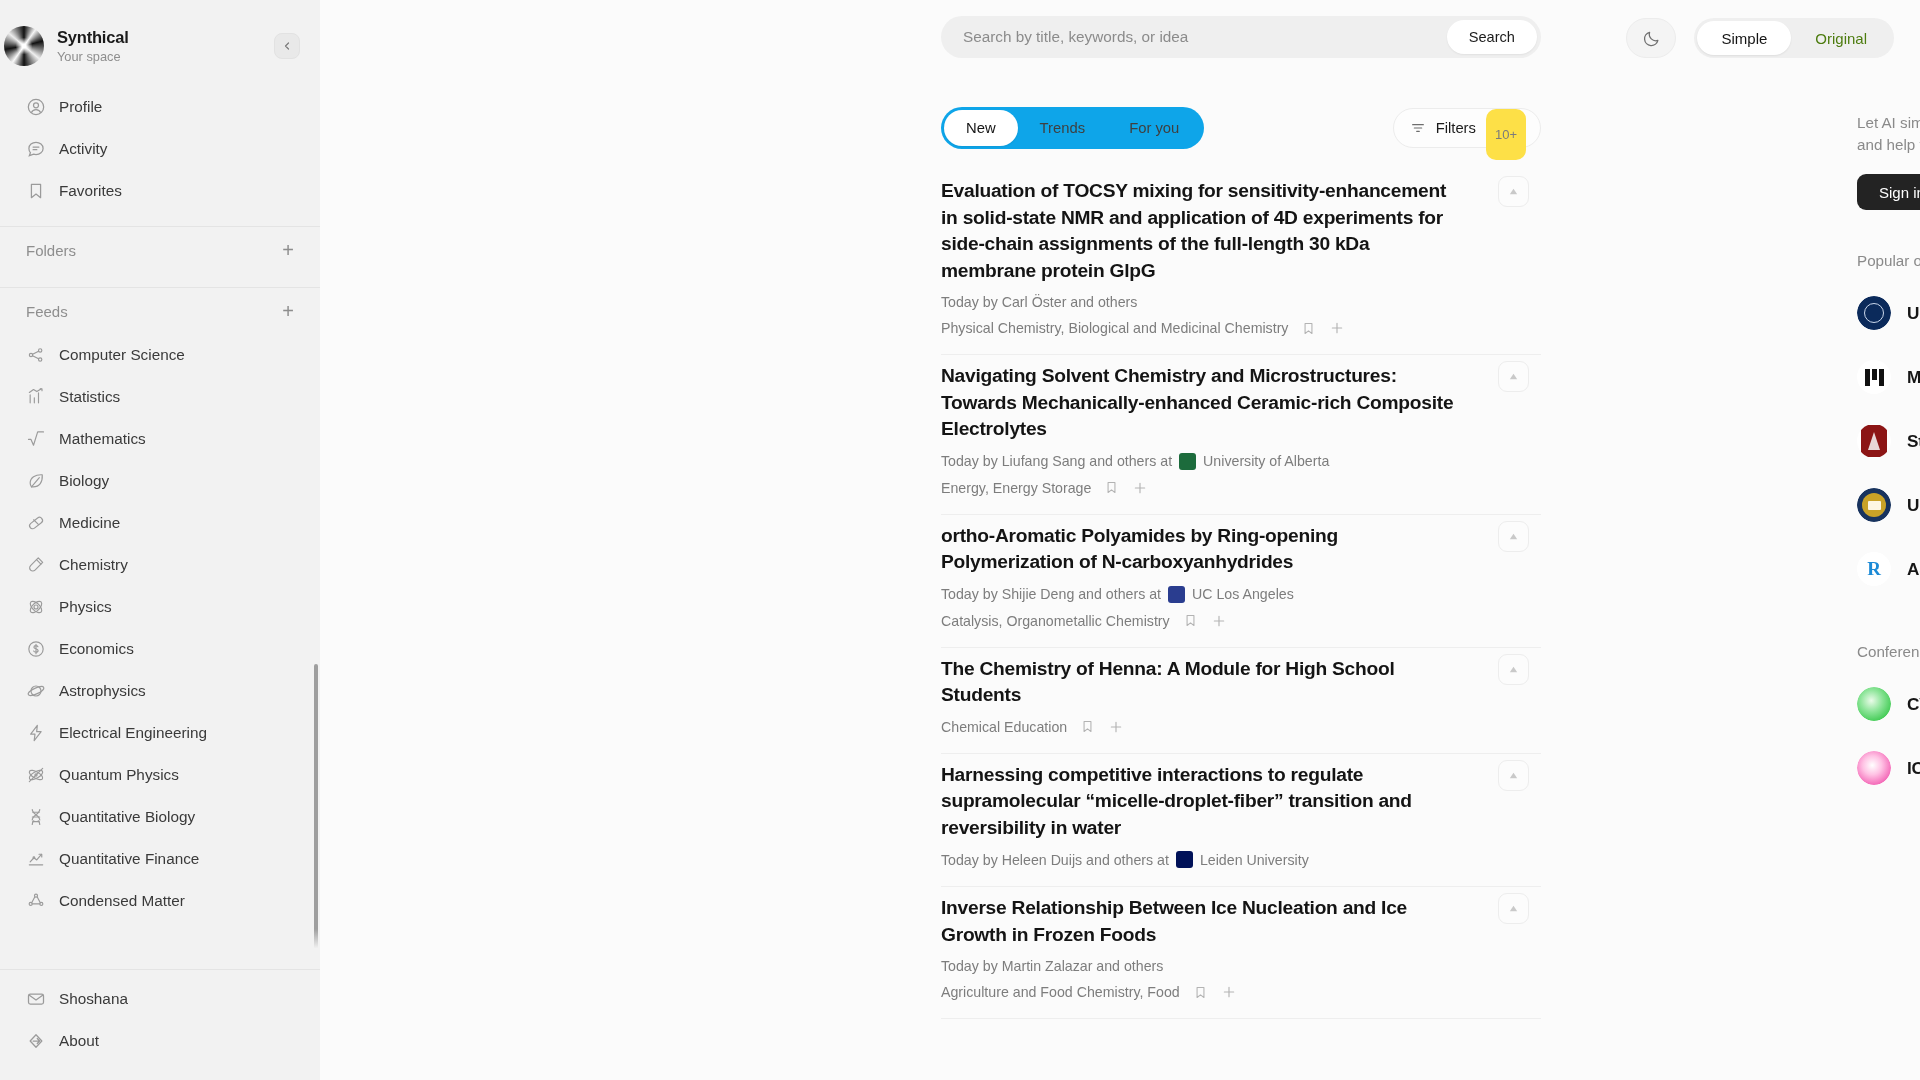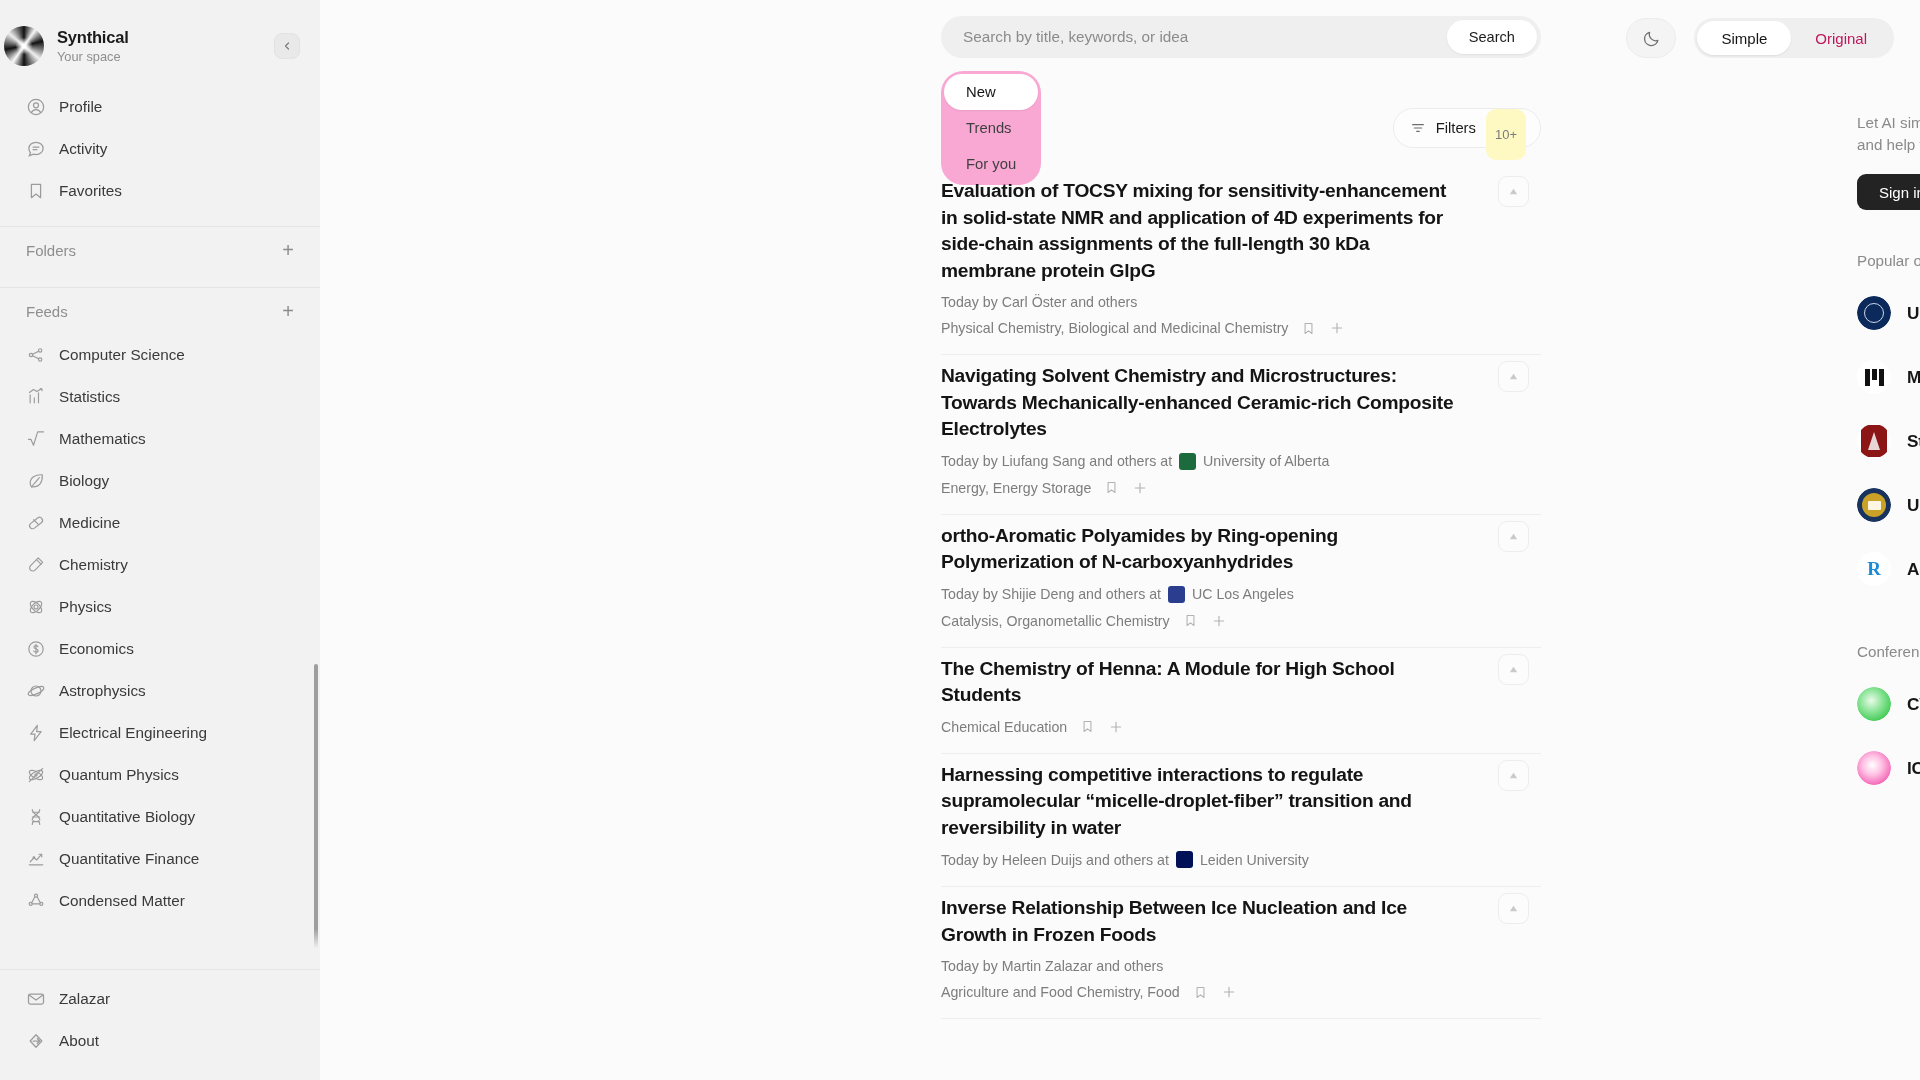--- a/index.html
+++ b/index.html
@@ -99,39 +99,39 @@
     background: #f4f4f4; border: 1px solid #ececec;
     display: flex; align-items: center; justify-content: center; cursor: pointer;
     color: #6f6f6f;
   }
   .seg {
     display: flex; background: #efefef; border-radius: 20px; height: 40px;
     align-items: center; padding: 3px;
   }
   .seg-item {
     height: 34px; padding: 0 24px; border-radius: 18px;
-    display: flex; align-items: center; font-size: 15px; color: #be185d; cursor: pointer;
+    display: flex; align-items: center; font-size: 15px; color: #4d7c0f; cursor: pointer;
   }
   .seg-item.active { background: #fff; color: #151515; box-shadow: 0 1px 2px rgba(0,0,0,.07); }
 
   .feed-col { position: absolute; left: 621px; top: 106px; width: 600px; }
   .controls { display: flex; align-items: center; height: 44px; }
-  .tabs { display: flex; background: #f9a8d4; border-radius: 22px; padding: 3px; flex-direction: column; }
+  .tabs { display: flex; background: #0ea5e9; border-radius: 22px; padding: 3px; }
   .tab {
     height: 36px; padding: 0 22px; border-radius: 20px;
     display: flex; align-items: center; font-size: 14.8px; color: #3f3f3f; cursor: pointer;
   }
   .tab.active { background: #fff; color: #141414; box-shadow: 0 1px 2px rgba(0,0,0,.07); }
   .filters {
     margin-left: auto; display: flex; align-items: center; gap: 10px;
     height: 40px; padding: 0 14px 0 16px; border-radius: 20px;
     background: #fdfdfd; border: 1px solid #ececec; cursor: pointer; font-size: 14.8px;
   }
   .filters .badge {
-    background: #fef9c3; color: #7b7b7b; font-size: 13px;
+    background: #fde047; color: #7b7b7b; font-size: 13px;
     border-radius: 10px; padding: 18px 9px; margin-top: 12px;
   }
 
   .articles { margin-top: 20px; }
   .article { position: relative; padding: 8px 0 18px 0; border-bottom: 1px solid #eeeeee; }
   .article:last-child { border-bottom: 1px solid #eeeeee; }
   .art-title {
     font-size: 19.2px; font-weight: 700; line-height: 1.38; color: #141414;
     letter-spacing: -.25px; max-width: 525px; cursor: pointer;
   }
@@ -379,21 +379,21 @@
     <div class="divider"></div>
 
     <div class="sb-foot">
       <div class="nav-item">
         <span class="ico">
           <svg width="20" height="20" viewBox="0 0 24 24" fill="none" stroke="currentColor" stroke-width="1.5" stroke-linejoin="round">
             <rect x="3" y="6" width="18" height="12" rx="2.2"></rect>
               <path d="M3.6 7.2l8.4 6 8.4-6"></path>
           </svg>
         </span>
-        <span>Zalazar</span>
+        <span>Shoshana</span>
       </div>
       <div class="nav-item">
         <span class="ico">
           <svg width="20" height="20" viewBox="0 0 24 24" fill="none" stroke="currentColor" stroke-width="1.5" stroke-linejoin="round" stroke-linecap="round">
             <path d="M12 4.5L19 12l-7 7.5L5 12z"></path>
               <path d="M8.5 12h8M13.5 9l3 3-3 3"></path>
           </svg>
         </span>
         <span>About</span>
       </div>

